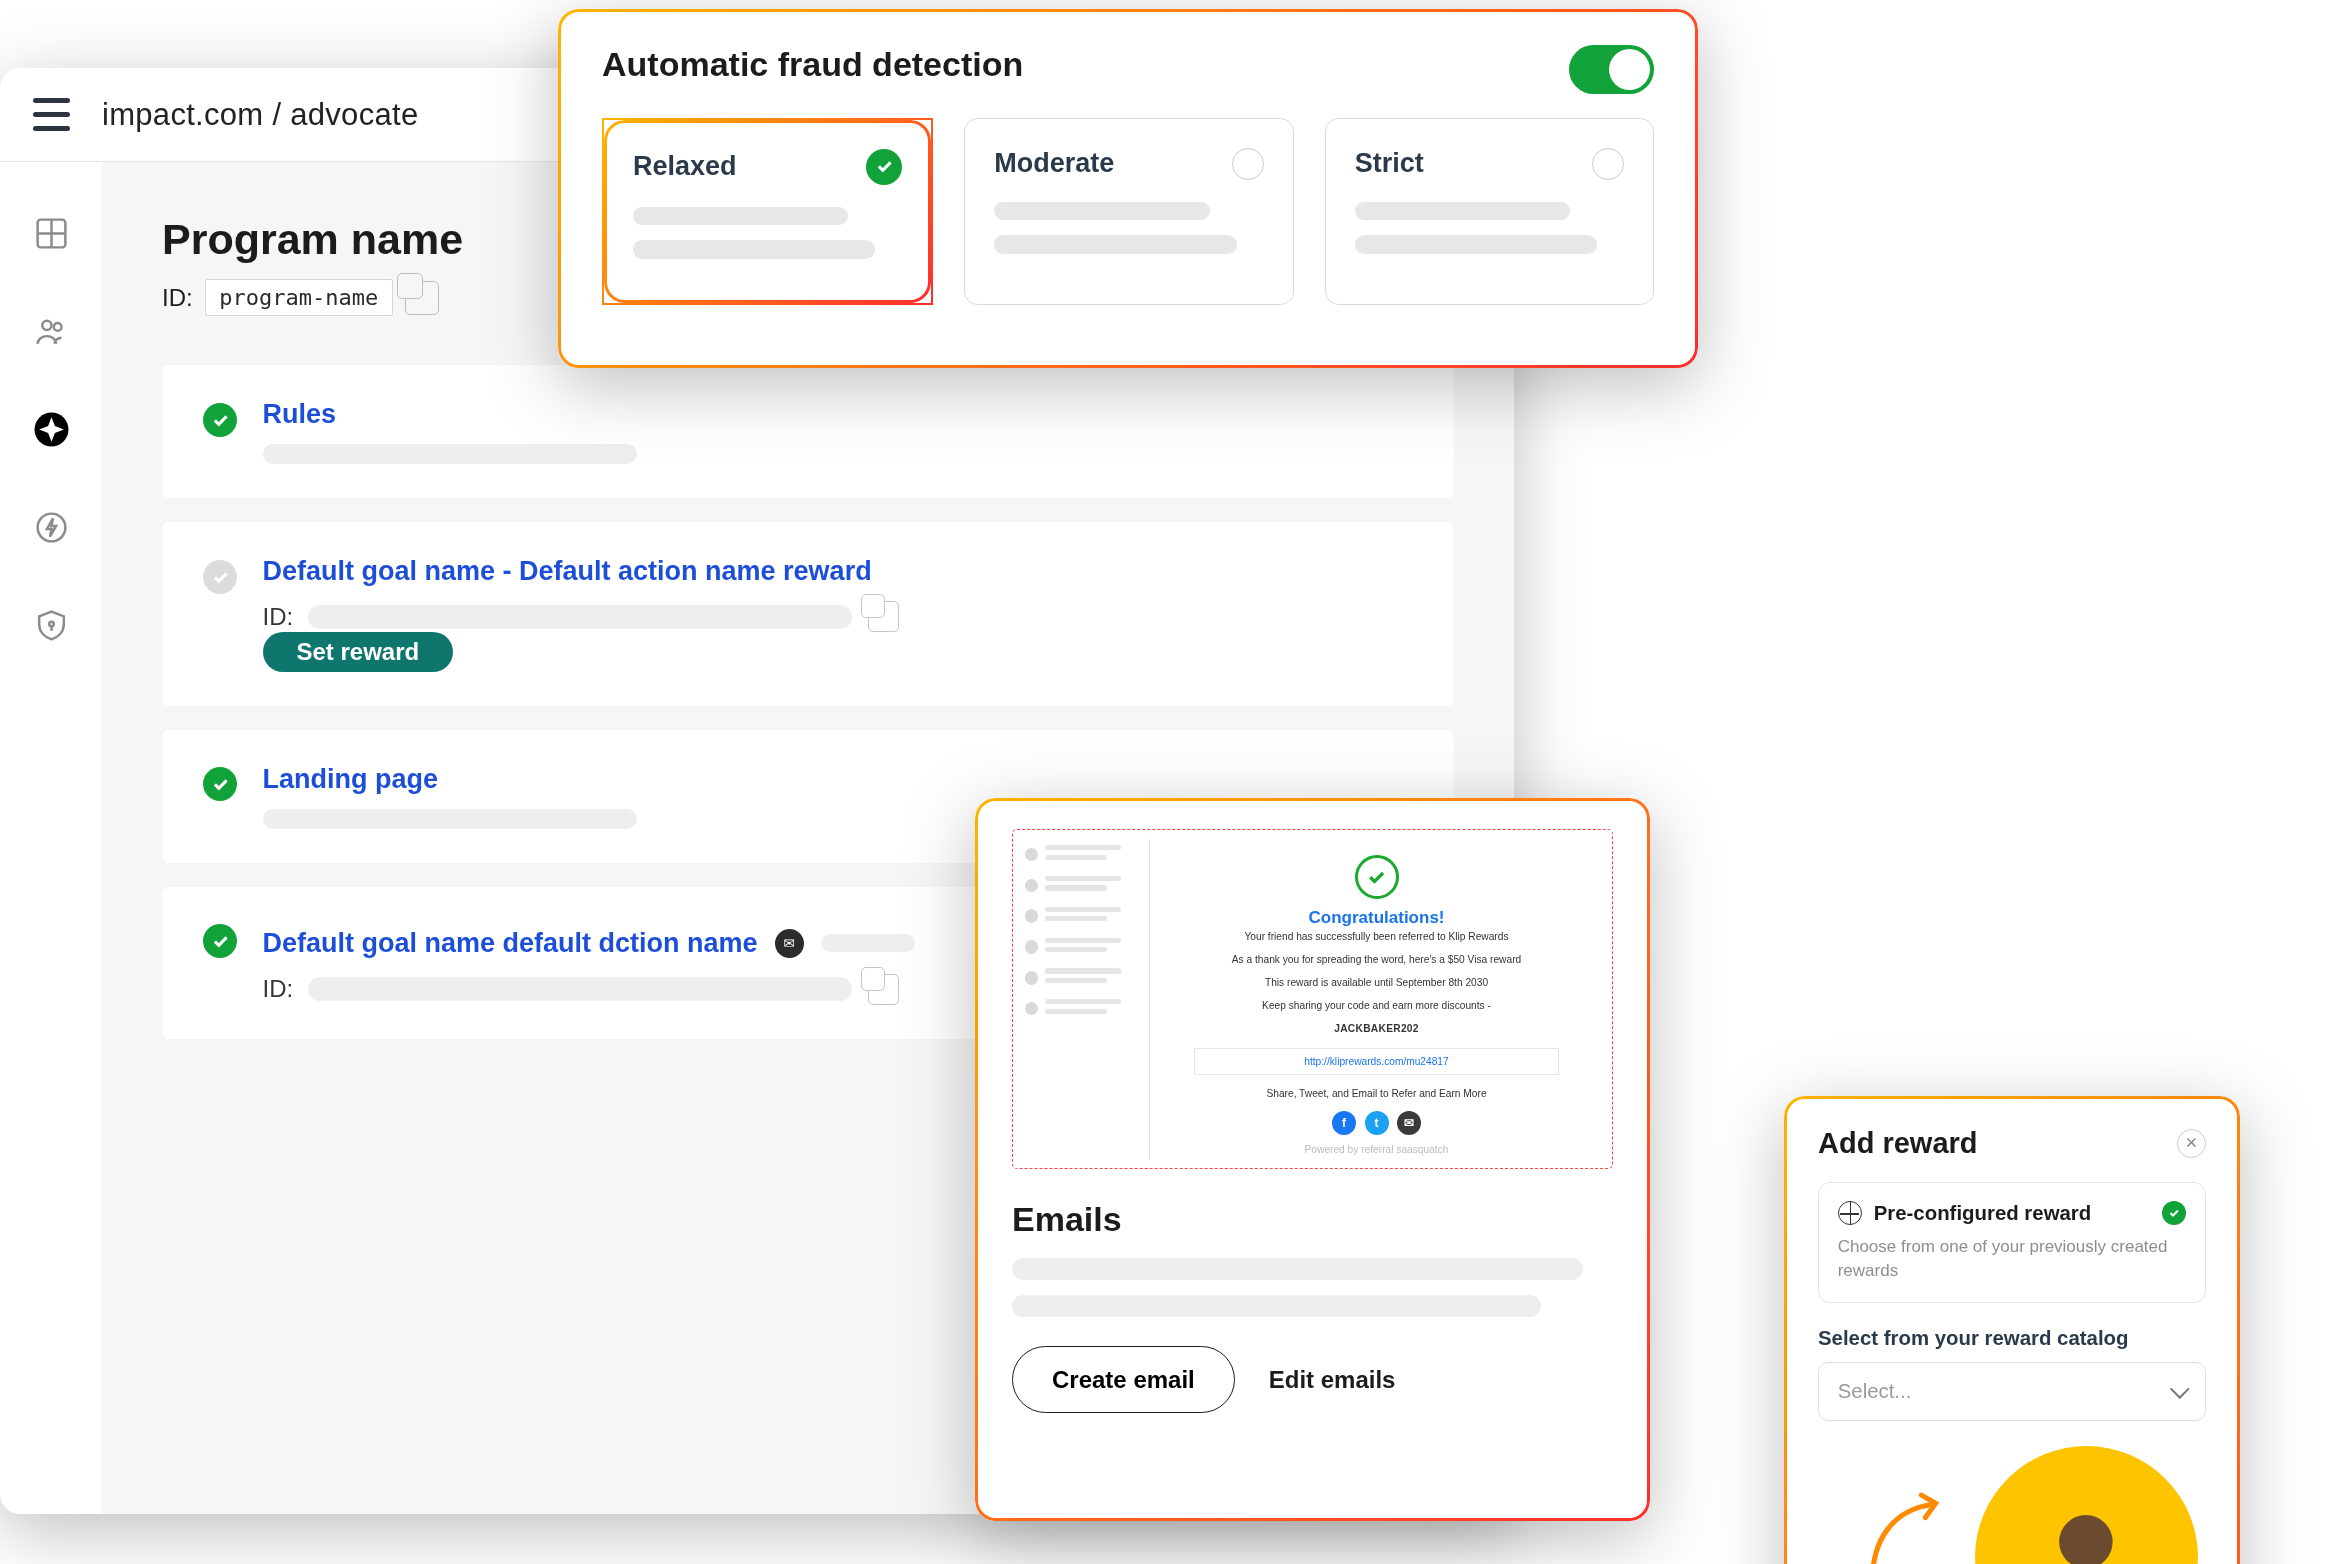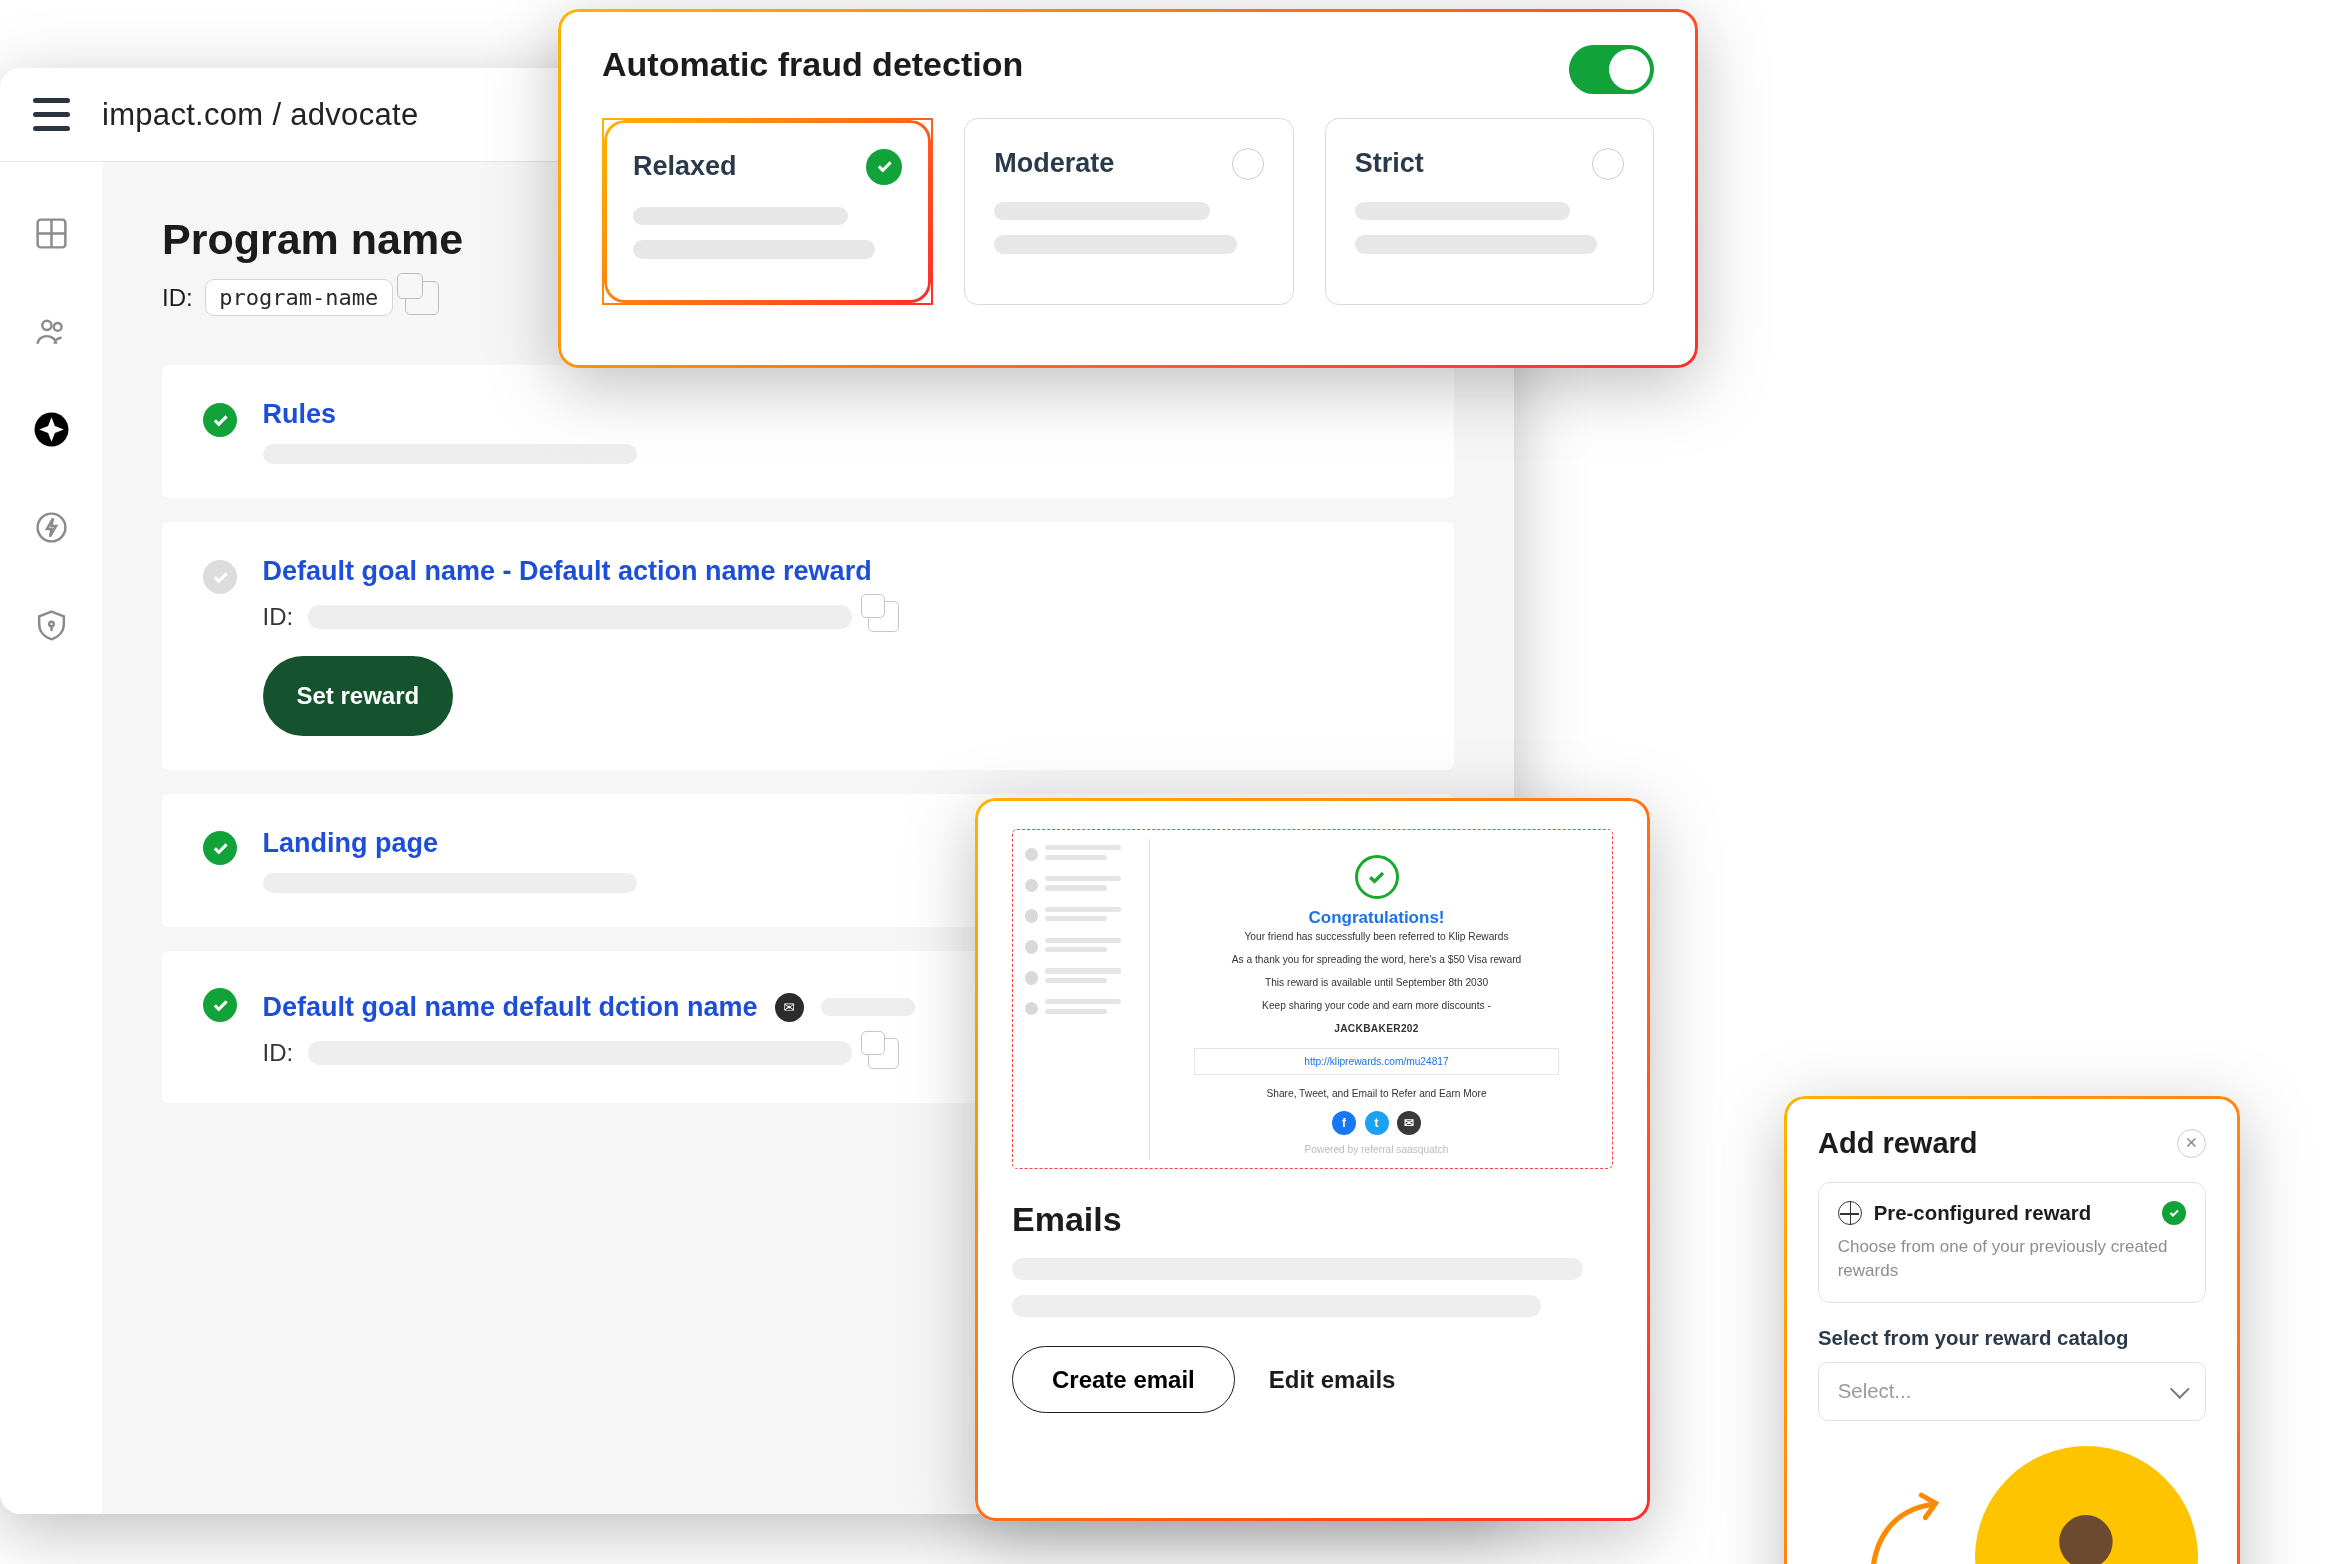--- a/index.html
+++ b/index.html
@@ -18,36 +18,36 @@
 .appbody{display:flex;height:calc(100% - 94px)}
 .siderail{width:102px;display:flex;flex-direction:column;align-items:center;gap:61px;padding-top:53px}
 .rail-icon{width:37px;height:37px;color:#8b8b8b;display:flex;align-items:center;justify-content:center}
 .rail-icon.active{color:#000}
 .rail-icon svg{width:37px;height:37px}
 .rail-icon.compass svg{width:39px;height:39px}
 .main{flex:1;background:#f6f6f6;padding:53px 60px}
 
 .h1{font-size:43px;font-weight:800;color:#1c1c1c;margin-bottom:15.3px}
 .idrow{display:flex;align-items:center;gap:12px;font-size:24px;color:#1c1c1c;margin-bottom:49px}
-.idchip{border:1.7px solid #d5d5d5;border-radius:9px;padding:5.1px 13.6px;font-family:ui-monospace,Consolas,monospace;font-size:22px;color:#2a2a2a;background:#fff}
+.idchip{border:1.7px solid #d5d5d5;border-radius:2px;padding:5.1px 13.6px;font-family:ui-monospace,Consolas,monospace;font-size:22px;color:#2a2a2a;background:#fff}
 .copy-ic{width:34px;height:34px;border:1.7px solid #bdbdbd;border-radius:5.1px;position:relative;cursor:pointer}
 .copy-ic::after{content:"";position:absolute;width:24px;height:24px;border:1.7px solid #bdbdbd;border-radius:5.1px;left:-8.5px;top:-8.5px;background:#f6f6f6}
 
 .section-title{font-size:27px;color:#36404a;font-weight:500;margin:31px 0 22px}
 
 .card{background:#fff;border-radius:6.8px;padding:34px 41px;margin-bottom:24px}
 .cardrow{display:flex;align-items:flex-start;gap:25.5px}
 .chk{width:34px;height:34px;border-radius:50%;background:#12a23a;display:flex;align-items:center;justify-content:center;flex:none;margin-top:3.4px}
 .chk.gray{background:#dcdcdc}
 .chk svg{width:18.7px;height:18.7px;stroke:#fff;stroke-width:4;fill:none}
 .cardbody{flex:1}
 .cardtitle{font-size:27px;font-weight:700;color:#1d4ed8;margin-bottom:13.6px}
 .skeleton{height:20.4px;border-radius:10.2px;background:#eee}
 
-.btn{background:#14532d;color:#fff;font-size:24px;font-weight:600;padding:26px 34px;border-radius:850px;border:none;cursor:pointer;margin-top:24px}
+.btn{background:#0f766e;color:#fff;font-size:24px;font-weight:600;padding:6px 34px;border-radius:850px;border:none;cursor:pointer;}
 
 .idline{display:flex;align-items:center;gap:15.3px;margin-top:5.1px}
 .idlabel{font-size:24px;color:#363636}
 .idskel{flex:1;max-width:544px;height:24px;border-radius:12px;background:#eee}
 .idcopy{width:31px;height:31px;border:1.7px solid #c5c5c5;border-radius:5.1px;position:relative;cursor:pointer}
 .idcopy::after{content:"";position:absolute;width:22px;height:22px;border:1.7px solid #c5c5c5;border-radius:5.1px;left:-7.7px;top:-7.7px;background:#fff}
 
 .titleline{display:flex;align-items:center;gap:17px;margin-bottom:8.5px}
 .badge-circ{width:29px;height:29px;border-radius:50%;background:#2c2c2c;color:#fff;display:flex;align-items:center;justify-content:center;font-size:13.6px}
 .minskel{width:94px;height:18.7px;border-radius:9.4px;background:#eee}

